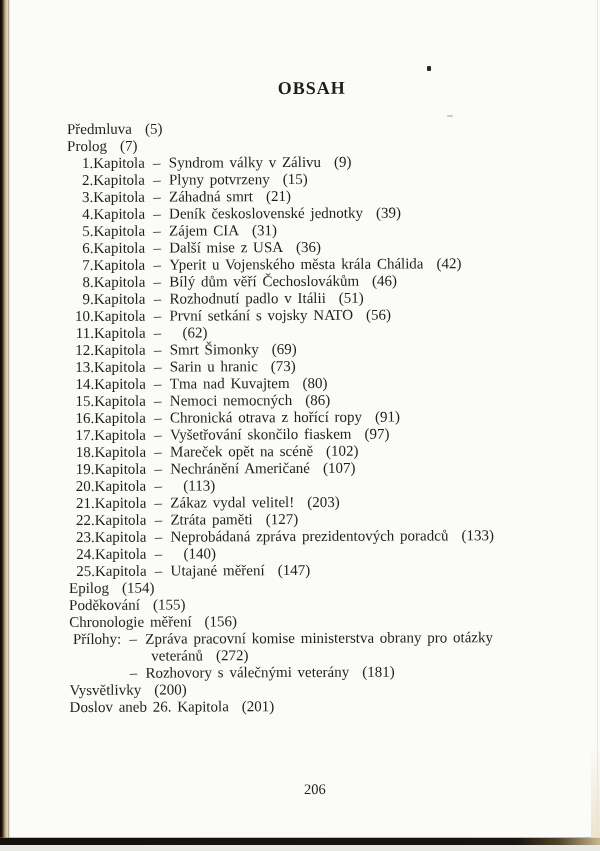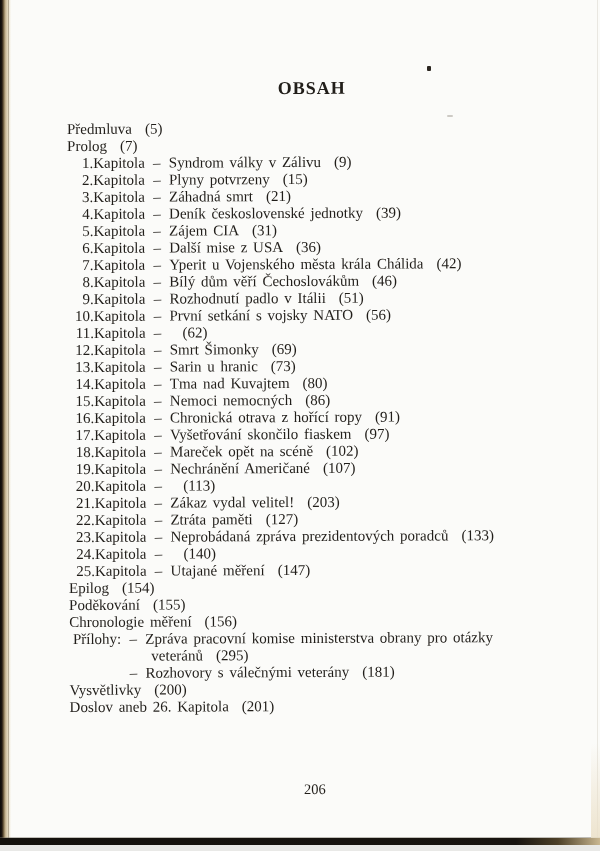--- a/index.html
+++ b/index.html
@@ -280,21 +280,21 @@
           <span class="plain-text">Chronologie měření</span>
           <span class="pageref">(156)</span>
         </div>
         <div class="row">
           <span class="applabel">Přílohy:</span>
           <span class="dash">–</span>
           <span class="title">Zpráva pracovní komise ministerstva obrany pro otázky</span>
         </div>
         <div class="row cont">
           <span class="title">veteránů</span>
-          <span class="pageref">(295)</span>
+          <span class="pageref">(272)</span>
         </div>
         <div class="row">
           <span class="applabel"></span>
           <span class="dash">–</span>
           <span class="title">Rozhovory s válečnými veterány</span>
           <span class="pageref">(181)</span>
         </div>
         <div class="row">
           <span class="plain-text">Vysvětlivky</span>
           <span class="pageref">(200)</span>

